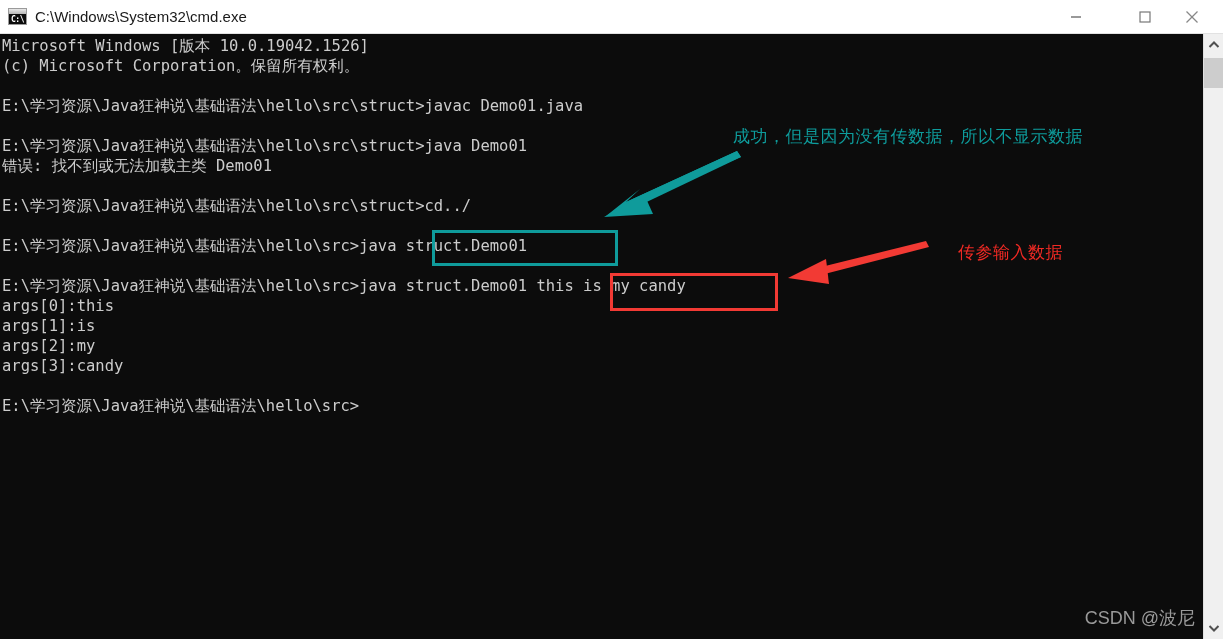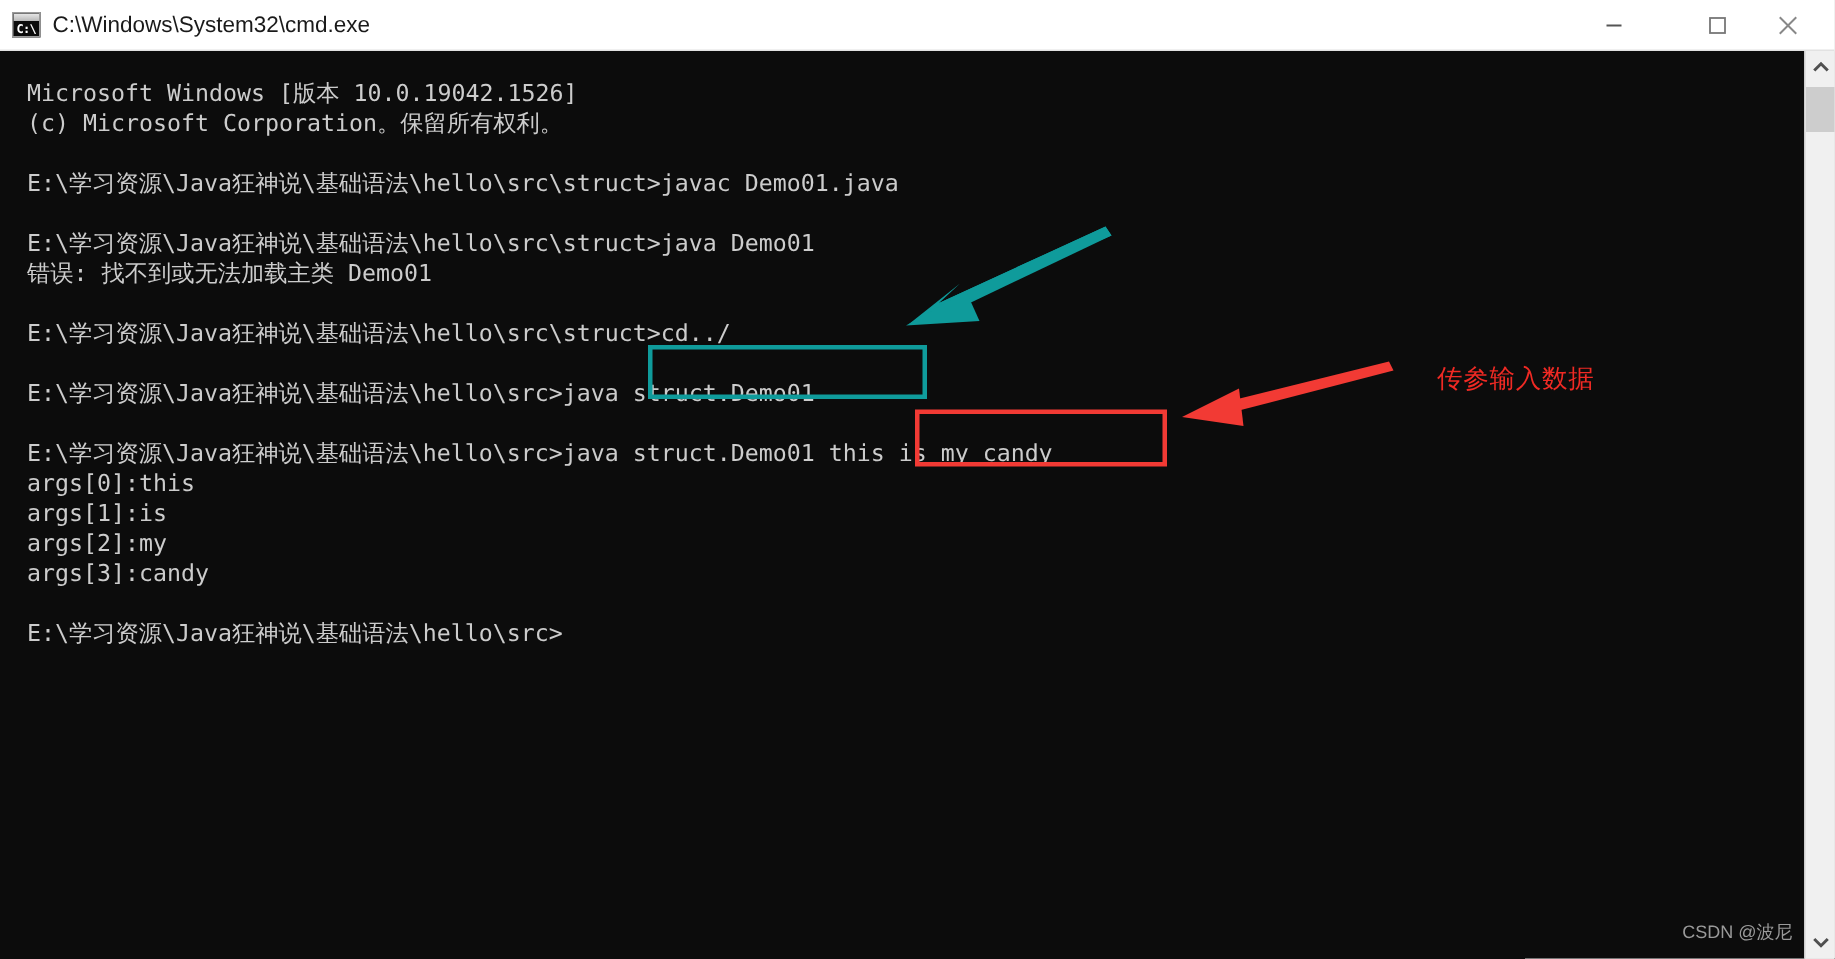--- a/index.html
+++ b/index.html
@@ -87,21 +87,21 @@
     width: 1203px;
     height: 605px;
     background: #0c0c0c;
     overflow: hidden;
   }
   #console-text {
     position: absolute;
     left: 2px;
     top: 2px;
     width: 1190px;
-    margin: 16px;
+    margin: 0;
     color: #cccccc;
     font-family: "DejaVu Sans Mono", "Liberation Mono", monospace;
     font-size: 15.5px;
     line-height: 20px;
     white-space: pre;
     letter-spacing: 0px;
   }
 
   
   #overlay {
@@ -167,21 +167,21 @@
     height: 30px;
     background: #cdcdcd;
   }
 
   
   #watermark {
     position: absolute;
     right: 28px;
     bottom: 9px;
     color: #9a9a9a;
-    font-size: 12px;
+    font-size: 18px;
     font-family: "Liberation Sans", "DejaVu Sans", sans-serif;
     white-space: nowrap;
   }
 </style>
 </head>
 <body>
 
 <div id="window">
 
   <div id="titlebar">
@@ -239,20 +239,21 @@
     <svg width="1223" height="639" style="position:absolute;left:0;top:0;">
 
       <polygon points="737,151 626,202 640,189 606,216 649,212 633,203 741,157" fill="#0f9b9b"></polygon>
       <polygon points="737,151 741,157 632,209 626,202" fill="#0f9b9b"></polygon>
       <polygon points="604,217 644,194 653,214" fill="#0f9b9b"></polygon>
 
       <polygon points="926,241 929,247 813,277 809,270" fill="#f23a34"></polygon>
       <polygon points="788,278 826,259 829,284" fill="#f23a34"></polygon>
     </svg>
 
+    <div class="anno-label" id="label-teal">成功，但是因为没有传数据，所以不显示数据</div>
     <div class="anno-label" id="label-red">传参输入数据</div>
   </div>
 
   <div id="scrollbar">
     <div class="sb-arrow" id="sb-up">
       <svg width="11" height="8" viewBox="0 0 11 8">
         <path d="M1 6 L5.5 1.5 L10 6" fill="none" stroke="#505050" stroke-width="2"></path>
       </svg>
     </div>
     <div id="sb-thumb"></div>

